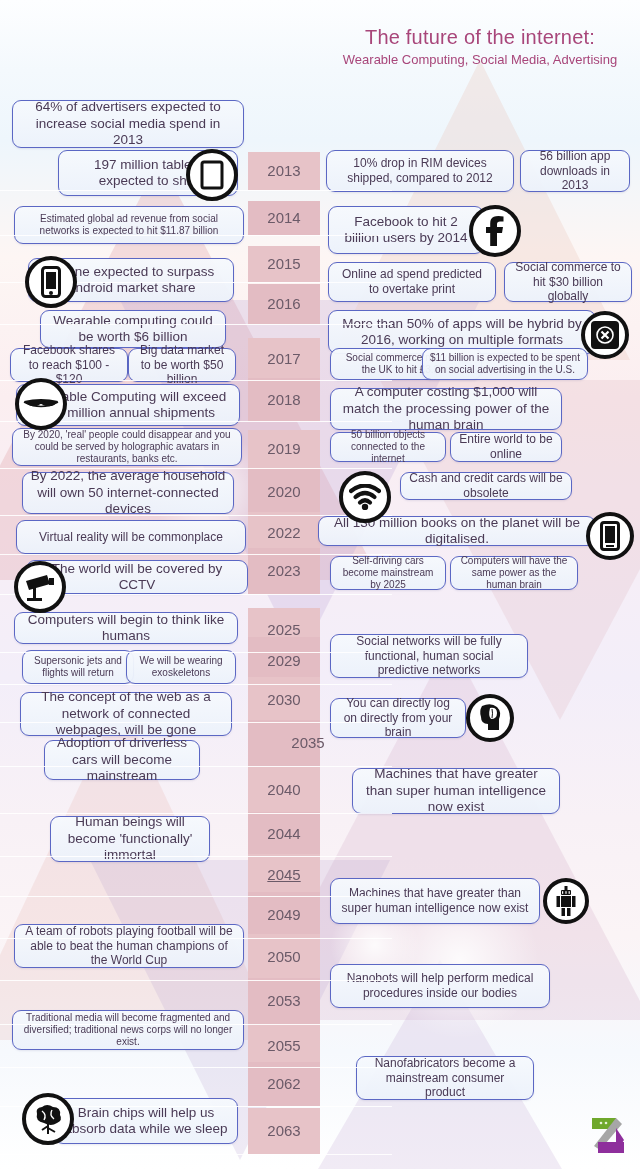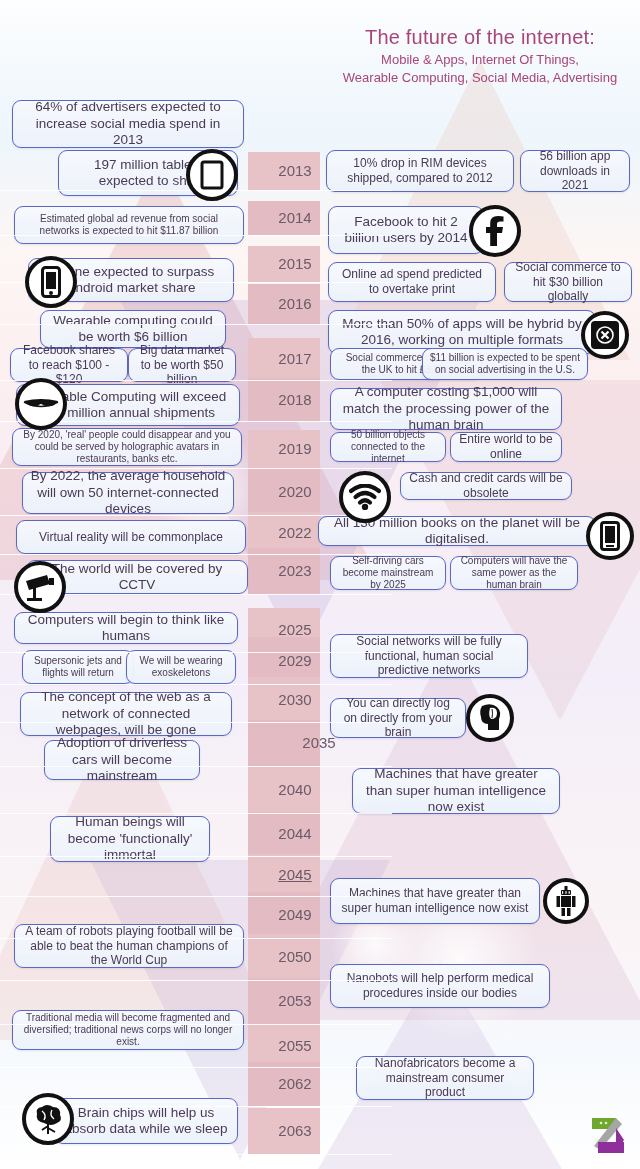--- a/index.html
+++ b/index.html
@@ -24,21 +24,21 @@
   .p6{left:380px;top:380px;width:0;height:0;border-left:180px solid transparent;border-right:180px solid transparent;border-top:340px solid rgba(225,185,195,.26);}
   .p7{left:90px;top:860px;width:0;height:0;border-left:150px solid transparent;border-right:150px solid transparent;border-top:300px solid rgba(185,165,210,.22);}
   .p8{left:300px;top:960px;width:0;height:0;border-left:140px solid transparent;border-right:140px solid transparent;border-bottom:240px solid rgba(200,175,215,.25);}
   .glow{position:absolute;border-radius:50%;pointer-events:none;background:radial-gradient(circle,rgba(255,255,255,.85) 0%,rgba(255,255,255,0) 70%);}
 
   
   #yearstrip{position:absolute;left:248px;top:0;width:72px;height:1169px;}
   .yearband{position:absolute;left:0;width:72px;background:#e7c3c8;}
   .yearband.alt{background:#e3bcc3;}
   .yearlabel{position:absolute;left:0;width:72px;text-align:center;
-    color:#6b5a68;font-size:15px;font-family:"Liberation Sans",sans-serif;padding-left:11px;}
+    color:#6b5a68;font-size:15px;font-family:"Liberation Sans",sans-serif;}
   .rowline{position:absolute;left:0;width:640px;height:1px;background:rgba(255,255,255,.9);}
 
   #header{position:absolute;left:330px;top:24px;width:300px;text-align:center;}
   #header .t1{color:#a8467a;font-size:20px;line-height:26px;letter-spacing:.2px;}
   #header .t2{color:#a8467a;font-size:13px;line-height:16px;margin-top:2px;}
 
   .bx{
     position:absolute;
     border:1.6px solid #5b67c4;
     border-radius:9px;
@@ -77,21 +77,20 @@
   <div class="poly p5"></div>
   <div class="poly p6"></div>
   <div class="poly p7"></div>
   <div class="poly p8"></div>
   <div class="glow" style="left:150px;top:430px;width:120px;height:120px;"></div>
   <div class="glow" style="left:380px;top:880px;width:160px;height:160px;"></div>
   <div class="glow" style="left:330px;top:900px;width:90px;height:90px;"></div>
 
   <div id="header">
     <div class="t1">The future of the internet:</div>
-    <div class="t2">Mobile &amp; Apps, Internet Of Things,</div>
     <div class="t2">Wearable Computing, Social Media, Advertising</div>
   </div>
 
   <div id="yearstrip">
       <div class="yearband" style="top: 152px; height: 38px;"></div>
       <div class="yearlabel" style="top: 162px;">2013</div>
       <div class="yearband alt" style="top: 201px; height: 34px;"></div>
       <div class="yearlabel" style="top: 209px;">2014</div>
       <div class="yearband" style="top: 246px; height: 36px;"></div>
       <div class="yearlabel" style="top: 255px;">2015</div>
@@ -153,21 +152,21 @@
       <div class="bx lg" style="left: 14px; top: 612px; width: 224px; height: 32px;">Computers will begin to think like humans</div>
       <div class="bx sm" style="left: 22px; top: 650px; width: 112px; height: 34px;">Supersonic jets and flights will return</div>
       <div class="bx sm" style="left: 126px; top: 650px; width: 110px; height: 34px;">We will be wearing exoskeletons</div>
       <div class="bx lg" style="left: 20px; top: 692px; width: 212px; height: 44px;">The concept of the web as a network of connected webpages, will be gone</div>
       <div class="bx lg" style="left: 44px; top: 740px; width: 156px; height: 40px;">Adoption of driverless cars will become mainstream</div>
       <div class="bx lg" style="left: 50px; top: 816px; width: 160px; height: 46px;">Human beings will become 'functionally' immortal</div>
       <div class="bx md" style="left: 14px; top: 924px; width: 230px; height: 44px;">A team of robots playing football will be able to beat the human champions of the World Cup</div>
       <div class="bx sm" style="left: 12px; top: 1010px; width: 232px; height: 40px;">Traditional media will become fragmented and diversified; traditional news corps will no longer exist.</div>
       <div class="bx lg" style="left: 54px; top: 1098px; width: 184px; height: 46px;">Brain chips will help us absorb data while we sleep</div>
       <div class="bx md" style="left: 326px; top: 150px; width: 188px; height: 42px;">10% drop in RIM devices shipped, compared to 2012</div>
-      <div class="bx md" style="left: 520px; top: 150px; width: 110px; height: 42px;">56 billion app downloads in 2021</div>
+      <div class="bx md" style="left: 520px; top: 150px; width: 110px; height: 42px;">56 billion app downloads in 2013</div>
       <div class="bx lg" style="left: 328px; top: 206px; width: 156px; height: 48px;">Facebook to hit 2 billion users by 2014</div>
       <div class="bx md" style="left: 328px; top: 262px; width: 168px; height: 40px;">Online ad spend predicted to overtake print</div>
       <div class="bx md" style="left: 504px; top: 262px; width: 128px; height: 40px;">Social commerce to hit $30 billion globally</div>
       <div class="bx lg" style="left: 328px; top: 310px; width: 268px; height: 44px;">More than 50% of apps will be hybrid by 2016, working on multiple formats</div>
       <div class="bx sm" style="left: 330px; top: 348px; width: 152px; height: 32px;">Social commerce market in the UK to hit £3.3bn</div>
       <div class="bx sm" style="left: 422px; top: 348px; width: 166px; height: 32px;">$11 billion is expected to be spent on social advertising in the U.S.</div>
       <div class="bx lg" style="left: 330px; top: 388px; width: 232px; height: 42px;">A computer costing $1,000 will match the processing power of the human brain</div>
       <div class="bx sm" style="left: 330px; top: 432px; width: 116px; height: 30px;">50 billion objects connected to the internet</div>
       <div class="bx md" style="left: 450px; top: 432px; width: 112px; height: 30px;">Entire world to be online</div>
       <div class="bx md" style="left: 400px; top: 472px; width: 172px; height: 28px;">Cash and credit cards will be obsolete</div>

